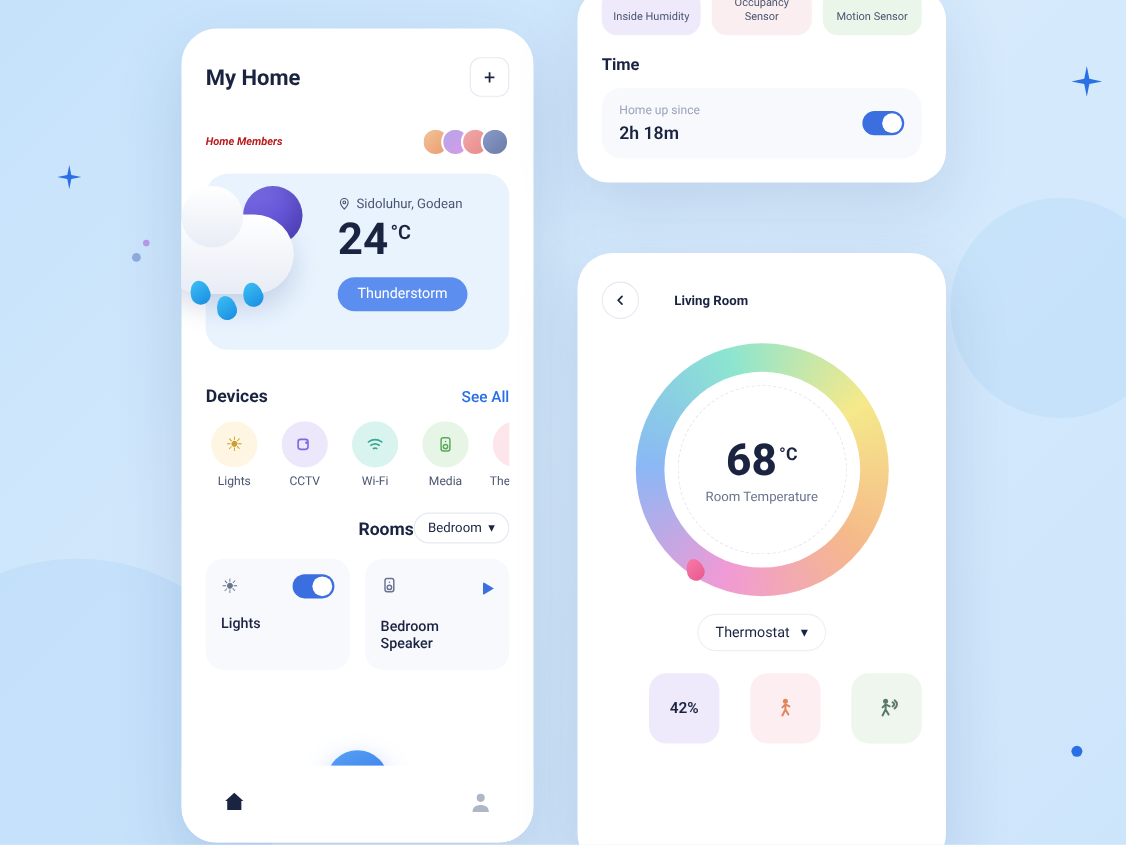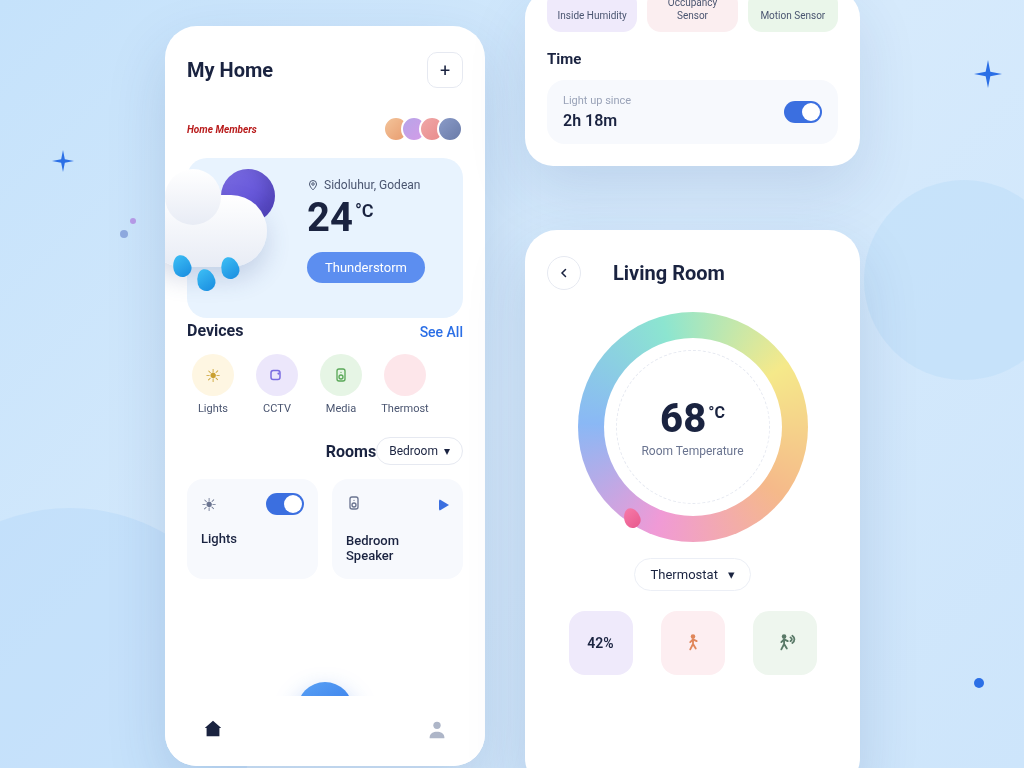--- a/index.html
+++ b/index.html
@@ -29,21 +29,21 @@
   .p1-title{font-size:20px;font-weight:700;color:#1a2340;}
   .add-btn{width:36px;height:36px;border:1px solid #e6e9f1;border-radius:10px;display:flex;align-items:center;justify-content:center;color:#1a2340;font-size:18px;cursor:pointer;}
   .members-row{display:flex;justify-content:space-between;align-items:center;margin-bottom:16px;}
   .members-title{font-size:10px;font-weight:700;color:#b91c1c;font-style:italic;}
   .avatars{display:flex;}
   .avatars span{width:26px;height:26px;border-radius:50%;border:2px solid #fff;margin-left:-8px;display:block;}
   .av1{background:linear-gradient(135deg,#f3c49a,#e89b6e);}
   .av2{background:linear-gradient(135deg,#b7a5e8,#d49be8);}
   .av3{background:linear-gradient(135deg,#f0a8a8,#e88a8a);}
   .av4{background:linear-gradient(135deg,#8a9bc8,#6a7ba8);}
-  .weather-card{background:#e8f3fe;border-radius:20px;padding:20px 20px 20px 120px;position:relative;margin-bottom:3px;min-height:160px;}
+  .weather-card{background:#e8f3fe;border-radius:20px;padding:20px 20px 20px 120px;position:relative;margin-bottom:32px;min-height:160px;}
   .location{display:flex;align-items:center;gap:5px;color:#4a5570;font-size:12px;margin-bottom:6px;}
   .temp{font-size:40px;font-weight:700;color:#1a2340;line-height:1;margin-bottom:14px;position:relative;}
   .temp .unit{font-size:18px;font-weight:600;position:relative;top:-14px;margin-left:2px;}
   .weather-pill{display:inline-block;background:#5c8ef0;color:#fff;font-size:13px;padding:8px 18px;border-radius:20px;}
   .cloud{position:absolute;left:-40px;top:15px;width:140px;height:120px;}
   .cloud .moon{position:absolute;right:12px;top:-4px;width:54px;height:54px;border-radius:50%;background:linear-gradient(140deg,#7a6ce0,#5847d6);box-shadow:inset -8px -8px 16px rgba(0,0,0,0.15);}
   .cloud .body{position:absolute;left:0;top:22px;width:120px;height:72px;background:linear-gradient(180deg,#fff,#e8ecf5);border-radius:40px;box-shadow:0 12px 24px rgba(60,80,140,0.2);}
   .cloud .body:before{content:'';position:absolute;left:18px;top:-26px;width:56px;height:56px;border-radius:50%;background:inherit;}
   .cloud .drop{position:absolute;width:18px;height:22px;background:linear-gradient(160deg,#3dbff5,#1a8de0);border-radius:50% 50% 50% 50% / 60% 60% 40% 40%;transform:rotate(-15deg);}
   .d1{left:26px;top:82px}.d2{left:50px;top:96px}.d3{left:74px;top:84px}
@@ -90,32 +90,32 @@
   .time-card .sub{font-size:11px;color:#9aa3b8;margin-bottom:4px;}
   .time-card .val{font-size:16px;color:#1a2340;font-weight:600;}
 
   
   .phone2{
     position:absolute;left:525px;top:230px;width:335px;height:560px;background:#fff;border-radius:32px;
     box-shadow:0 24px 60px rgba(30,60,120,0.15);padding:26px 22px 0;overflow:hidden;
   }
   .p2-head{display:flex;align-items:center;gap:32px;margin-bottom:22px;}
   .back-btn{width:34px;height:34px;border:1px solid #e6e9f1;border-radius:50%;display:flex;align-items:center;justify-content:center;color:#1a2340;cursor:pointer;}
-  .p2-title{font-size:20px;font-weight:700;color:#1a2340;}
+  .p2-title{font-size:12px;font-weight:700;color:#1a2340;}
   .dial{width:230px;height:230px;margin:0 auto 16px;position:relative;border-radius:50%;
     background:conic-gradient(from 200deg,#f09ad6,#8ab8f5,#8ce5d0,#f5e98a,#f5b98a,#f09ad6);
     padding:26px;}
   .dial-inner{width:100%;height:100%;border-radius:50%;background:#fff;display:flex;flex-direction:column;align-items:center;justify-content:center;position:relative;}
   .dial-inner:before{content:'';position:absolute;inset:12px;border-radius:50%;border:1px dashed #e6e9f1;}
   .dial-temp{font-size:40px;font-weight:800;color:#1a2340;position:relative;}
   .dial-temp .u{font-size:16px;font-weight:700;position:relative;top:-14px;margin-left:2px;}
   .dial-label{font-size:12px;color:#6a7490;text-align:center;line-height:1.3;margin-top:2px;}
   .dial-knob{position:absolute;left:46px;bottom:14px;width:16px;height:20px;background:linear-gradient(160deg,#f77aa8,#e85a8e);border-radius:50% 50% 50% 50% / 60% 60% 40% 40%;transform:rotate(-20deg);}
   .thermo-dd{margin:0 auto 20px;border:1px solid #eceff6;border-radius:22px;padding:8px 16px;display:flex;align-items:center;gap:10px;font-size:13px;color:#1a2340;width:max-content;cursor:pointer;}
-  .stat-row{display:flex;gap:28px;justify-content:center;}
+  .stat-row{display:flex;gap:28px;justify-content:flex-end;}
   .stat-tile{width:64px;height:64px;border-radius:16px;display:flex;align-items:center;justify-content:center;font-size:14px;color:#1a2340;font-weight:600;}
   .stat-tile svg{width:22px;height:22px;}
   .s1{background:#efeafb;}
   .s2{background:#fdeef1;color:#e0865a;}
   .s3{background:#eef6ee;color:#5a7a68;}
 </style>
 </head>
 <body>
 
 <div class="stage">
@@ -185,20 +185,28 @@
       <div class="device">
         <div class="circle c-purple">
           <svg width="18" height="18" viewBox="0 0 24 24">
               <rect x="4" y="6" width="12" height="12" rx="3" fill="none" stroke="#7a6ce0" stroke-width="2"></rect>
               <circle cx="14" cy="10" r="1.5" fill="#7a6ce0"></circle>
             </svg>
         </div>
         <div class="label">CCTV</div>
       </div>
       <div class="device">
+        <div class="circle c-teal">
+          <svg width="18" height="18" viewBox="0 0 24 24">
+              <path fill="none" stroke="#3aa893" stroke-width="2" stroke-linecap="round" d="M4 9a14 14 0 0116 0M7 13a9 9 0 0110 0M10 17a4 4 0 014 0"></path>
+            </svg>
+        </div>
+        <div class="label">Wi-Fi</div>
+      </div>
+      <div class="device">
         <div class="circle c-green">
           <svg width="16" height="18" viewBox="0 0 24 24">
               <rect x="6" y="3" width="12" height="18" rx="3" fill="none" stroke="#5aa858" stroke-width="2"></rect>
               <circle cx="12" cy="15" r="3" fill="none" stroke="#5aa858" stroke-width="2"></circle>
               <circle cx="12" cy="8" r="1" fill="#5aa858"></circle>
             </svg>
         </div>
         <div class="label">Media</div>
       </div>
       <div class="device">
@@ -269,21 +277,21 @@
       <div class="sensor-tile t-blush">
           <span>Occupancy Sensor</span>
         </div>
       <div class="sensor-tile t-mint">
           <span>Motion Sensor</span>
         </div>
     </div>
     <div class="time-title">Time</div>
     <div class="time-card">
       <div>
-        <div class="sub">Light up since</div>
+        <div class="sub">Home up since</div>
         <div class="val">2h 18m</div>
       </div>
       <div class="toggle"></div>
     </div>
   </div>
 
   <div class="phone2">
     <div class="p2-head">
       <div class="back-btn">
         <svg width="12" height="12" viewBox="0 0 24 24">

